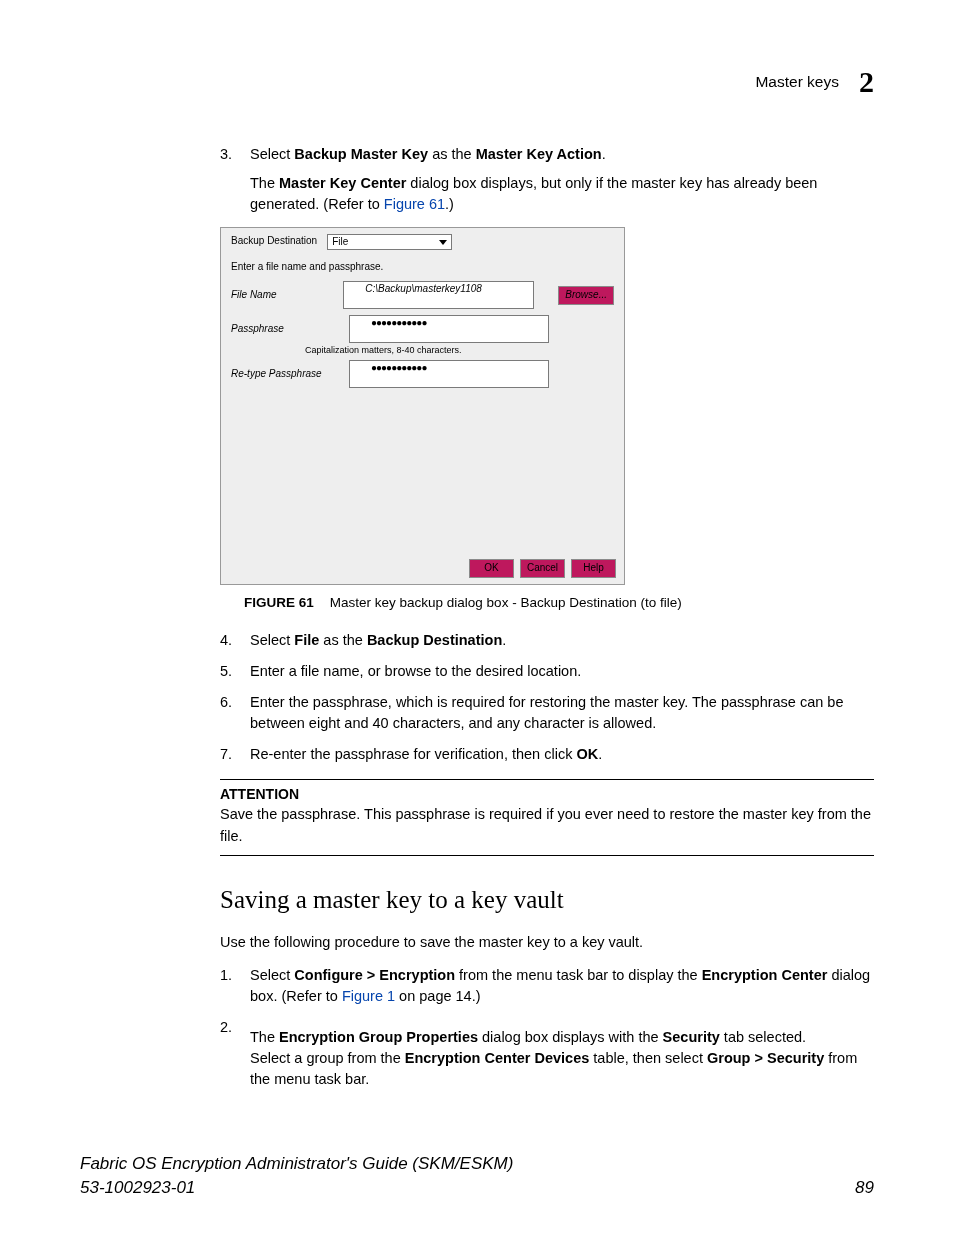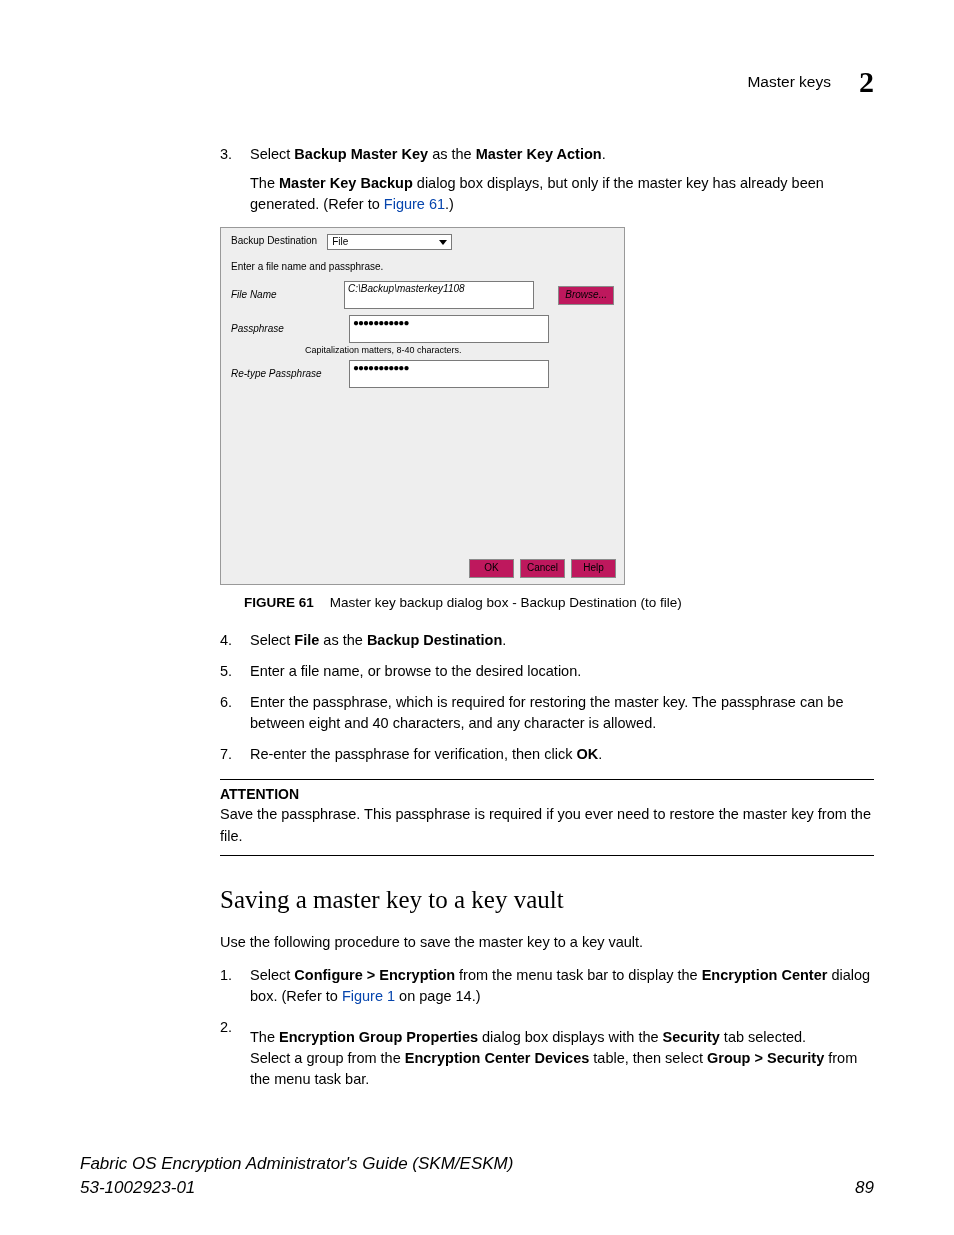--- a/index.html
+++ b/index.html
@@ -8,21 +8,21 @@
     font-size: 14.5px;
     color: #000;
     line-height: 1.45;
     width: 954px;
     height: 1235px;
     position: relative;
     padding: 60px 80px 40px 80px;
   }
   .header {
     display:flex; justify-content:flex-end; align-items:center;
-    gap: 28px; margin-bottom: 40px;
+    gap: 20px; margin-bottom: 40px;
   }
   .header-title { font-size: 15.5px; }
   .header-num { font-size: 30px; font-weight: bold; font-family: Georgia, serif; }
   .content { margin-left: 140px; }
   ol.steps { list-style: none; }
   ol.steps > li { display:flex; gap: 14px; margin-bottom: 10px; }
   ol.steps > li .num { min-width: 16px; }
   ol.steps > li .body { flex:1; }
   .bold { font-weight: bold; }
   .link { color: #0645AD; }
@@ -45,21 +45,21 @@
   .dlg-select::after {
     content:""; position:absolute; right:4px; top:5px;
     border-left:4px solid transparent; border-right:4px solid transparent;
     border-top:5px solid #000;
   }
   .dlg-prompt { font-size:10px; padding: 10px 10px 4px 10px; }
   .dlg-field-row { display:flex; align-items:center; padding: 3px 10px; gap:20px;font-style:italic; }
   .dlg-field-row .col1 { width: 98px; font-size:10px; }
   .dlg-input {
     width: 200px; height: 28px; background:#fff; border:1px solid #7a7a7a;
-    font-size:10px; padding: 0 3px; line-height:14px; overflow:hidden;
+    font-size:10px; padding: 0 21px; line-height:14px; overflow:hidden;
   }
   .dlg-btn {
     height: 19px; background:#be185d; border:1px solid #8a8a8a;
     font-size:10px; padding: 0 6px; line-height:15px;
   }
   .dlg-hint { font-size:9px; padding-left: 84px; color:#000; margin-top:-2px; }
   .dlg-spacer { flex:1; }
   .dlg-footer {
     display:flex; justify-content:flex-end; gap:6px;
     padding: 6px 8px;
@@ -94,21 +94,21 @@
 <div class="content">
 
   <ol class="steps">
     <li>
       <span class="num">3.</span>
       <div class="body">
         <div>
           <span>Select </span><span class="bold">Backup Master Key</span><span> as the </span><span class="bold">Master Key Action</span><span>.</span>
         </div>
         <div style="margin-top:8px;">
-          <span>The </span><span class="bold">Master Key Backup</span><span> dialog box displays, but only if the master key has already been generated. (Refer to </span><span class="link">Figure 61</span><span>.)</span>
+          <span>The </span><span class="bold">Master Key Center</span><span> dialog box displays, but only if the master key has already been generated. (Refer to </span><span class="link">Figure 61</span><span>.)</span>
         </div>
       </div>
     </li>
   </ol>
 
   <div class="dialog">
     <div class="dlg-row">
       <span class="dlg-label">Backup Destination</span>
       <div class="dlg-select">
         <span style="padding-left:4px;">File</span>

